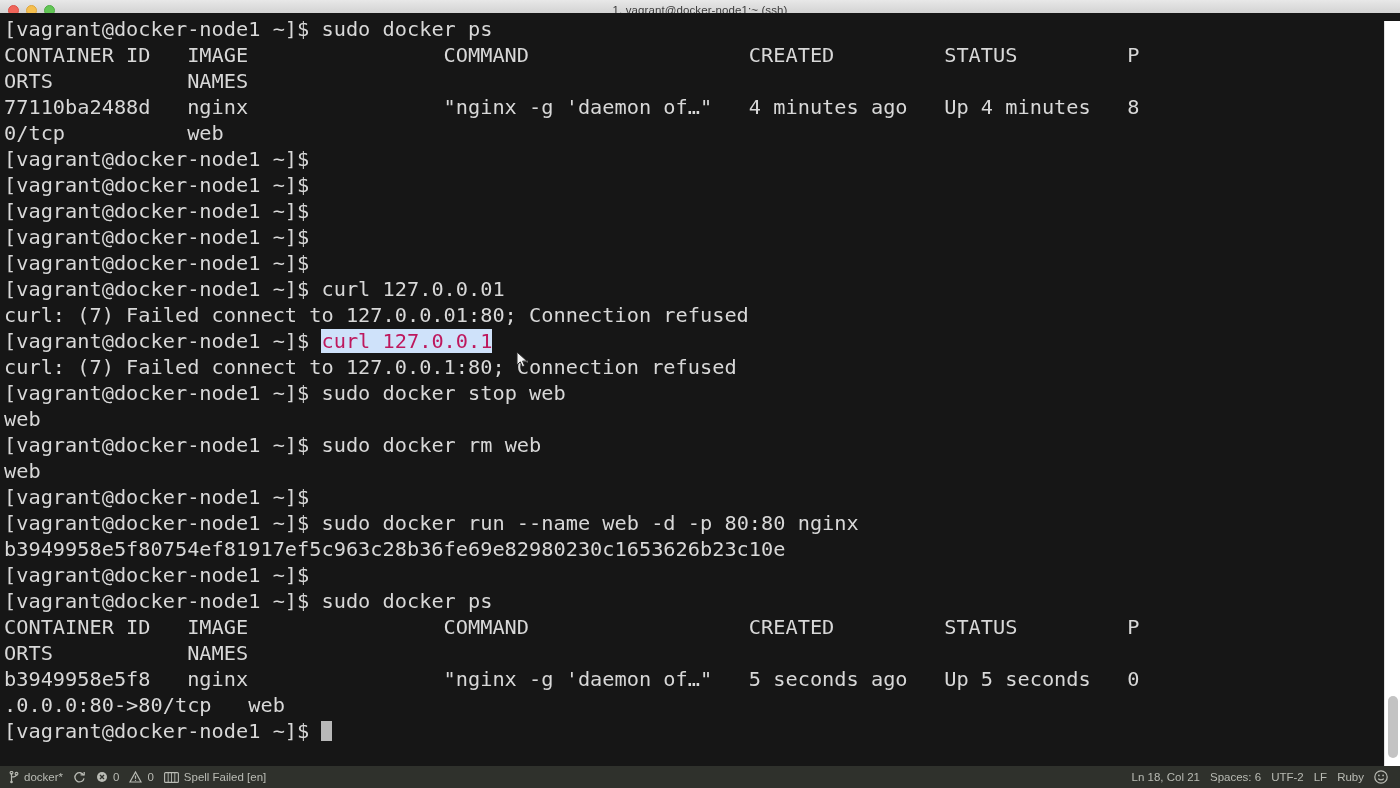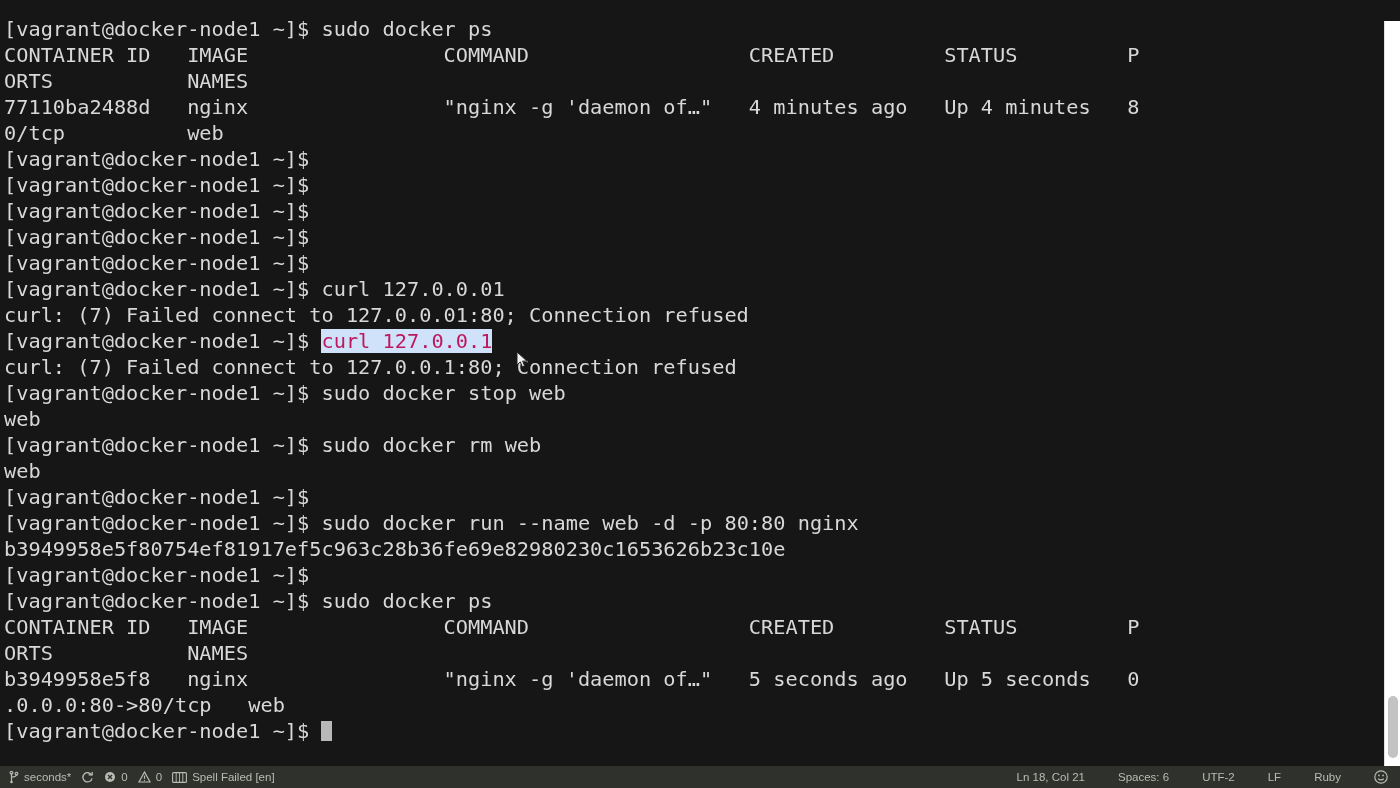--- a/index.html
+++ b/index.html
@@ -82,30 +82,38 @@
   .statusbar {
     position: absolute; left: 0; bottom: 0;
     width: 1400px; height: 22px;
     background: #2f312c;
     display: flex; align-items: center;
     font-family: "Liberation Sans", sans-serif;
     font-size: 11.5px;
     color: #b9bbb4;
   }
   .sb-left  { display: flex; align-items: center; padding-left: 9px; gap: 10px; }
-  .sb-right { display: flex; align-items: center; margin-left: auto; padding-right: 12px; gap: 33px; }
+  .sb-right { display: flex; align-items: center; margin-left: auto; padding-right: 12px; gap: 10px; }
   .sb-item  { display: flex; align-items: center; gap: 5px; white-space: nowrap; }
   .sb-ico   { display: inline-flex; align-items: center; justify-content: center; }
   .sb-ico svg { display: block; }
 </style>
 </head>
 <body>
 
 <div id="app">
 
+  <div class="titlebar">
+    <div class="lights">
+      <span class="light red"></span>
+      <span class="light yellow"></span>
+      <span class="light green"></span>
+    </div>
+    <div class="title-text">1. vagrant@docker-node1:~ (ssh)</div>
+  </div>
 
   <div class="term-wrap">
     <div class="term" id="term-body"><div class="line"><span>[vagrant@docker-node1 ~]$ </span><span>sudo docker ps</span></div><div class="line">CONTAINER ID   IMAGE                COMMAND                  CREATED         STATUS         P</div><div class="line">ORTS           NAMES</div><div class="line">77110ba2488d   nginx                "nginx -g 'daemon of…"   4 minutes ago   Up 4 minutes   8</div><div class="line">0/tcp          web</div><div class="line"><span>[vagrant@docker-node1 ~]$ </span></div><div class="line"><span>[vagrant@docker-node1 ~]$ </span></div><div class="line"><span>[vagrant@docker-node1 ~]$ </span></div><div class="line"><span>[vagrant@docker-node1 ~]$ </span></div><div class="line"><span>[vagrant@docker-node1 ~]$ </span></div><div class="line"><span>[vagrant@docker-node1 ~]$ </span><span>curl 127.0.0.01</span></div><div class="line">curl: (7) Failed connect to 127.0.0.01:80; Connection refused</div><div class="line"><span>[vagrant@docker-node1 ~]$ </span><span class="sel">curl 127.0.0.1</span></div><div class="line">curl: (7) Failed connect to 127.0.0.1:80; Connection refused</div><div class="line"><span>[vagrant@docker-node1 ~]$ </span><span>sudo docker stop web</span></div><div class="line">web</div><div class="line"><span>[vagrant@docker-node1 ~]$ </span><span>sudo docker rm web</span></div><div class="line">web</div><div class="line"><span>[vagrant@docker-node1 ~]$ </span></div><div class="line"><span>[vagrant@docker-node1 ~]$ </span><span>sudo docker run --name web -d -p 80:80 nginx</span></div><div class="line">b3949958e5f80754ef81917ef5c963c28b36fe69e82980230c1653626b23c10e</div><div class="line"><span>[vagrant@docker-node1 ~]$ </span></div><div class="line"><span>[vagrant@docker-node1 ~]$ </span><span>sudo docker ps</span></div><div class="line">CONTAINER ID   IMAGE                COMMAND                  CREATED         STATUS         P</div><div class="line">ORTS           NAMES</div><div class="line">b3949958e5f8   nginx                "nginx -g 'daemon of…"   5 seconds ago   Up 5 seconds   0</div><div class="line">.0.0.0:80-&gt;80/tcp   web</div><div class="line"><span>[vagrant@docker-node1 ~]$ </span><span class="cursor"></span></div></div>
     <svg class="mouse-ptr" viewBox="0 0 14 18">
       <path d="M1 1 L1 14 L4.3 10.9 L6.4 15.8 L8.6 14.8 L6.6 10.1 L11 10.1 Z" fill="#f2f2f2" stroke="#222" stroke-width="1"></path>
     </svg>
   </div>
 
   <div class="scrollbar">
     <div class="scroll-thumb"></div>
@@ -115,21 +123,21 @@
     <div class="sb-left">
       <div class="sb-item">
         <span class="sb-ico">
           <svg width="10" height="13" viewBox="0 0 10 13">
             <path d="M2.5 2 L2.5 11 M2.5 6 C5 6 7.5 5.4 7.5 3.2" stroke="#b9bbb4" stroke-width="1.2" fill="none"></path>
             <circle cx="2.5" cy="1.8" r="1.4" fill="none" stroke="#b9bbb4" stroke-width="1.1"></circle>
             <circle cx="7.5" cy="2.8" r="1.4" fill="none" stroke="#b9bbb4" stroke-width="1.1"></circle>
             <circle cx="2.5" cy="11" r="1.3" fill="#b9bbb4"></circle>
           </svg>
         </span>
-        <span>seconds*</span>
+        <span>docker*</span>
       </div>
       <div class="sb-item">
         <span class="sb-ico">
           <svg width="13" height="13" viewBox="0 0 13 13">
             <path d="M10.6 4.2 A4.6 4.6 0 1 0 11 7.3" stroke="#b9bbb4" stroke-width="1.3" fill="none"></path>
             <path d="M7.6 3.8 L11.2 3.8 L11.2 0.9" stroke="#b9bbb4" stroke-width="1.3" fill="none"></path>
           </svg>
         </span>
       </div>
       <div class="sb-item">

